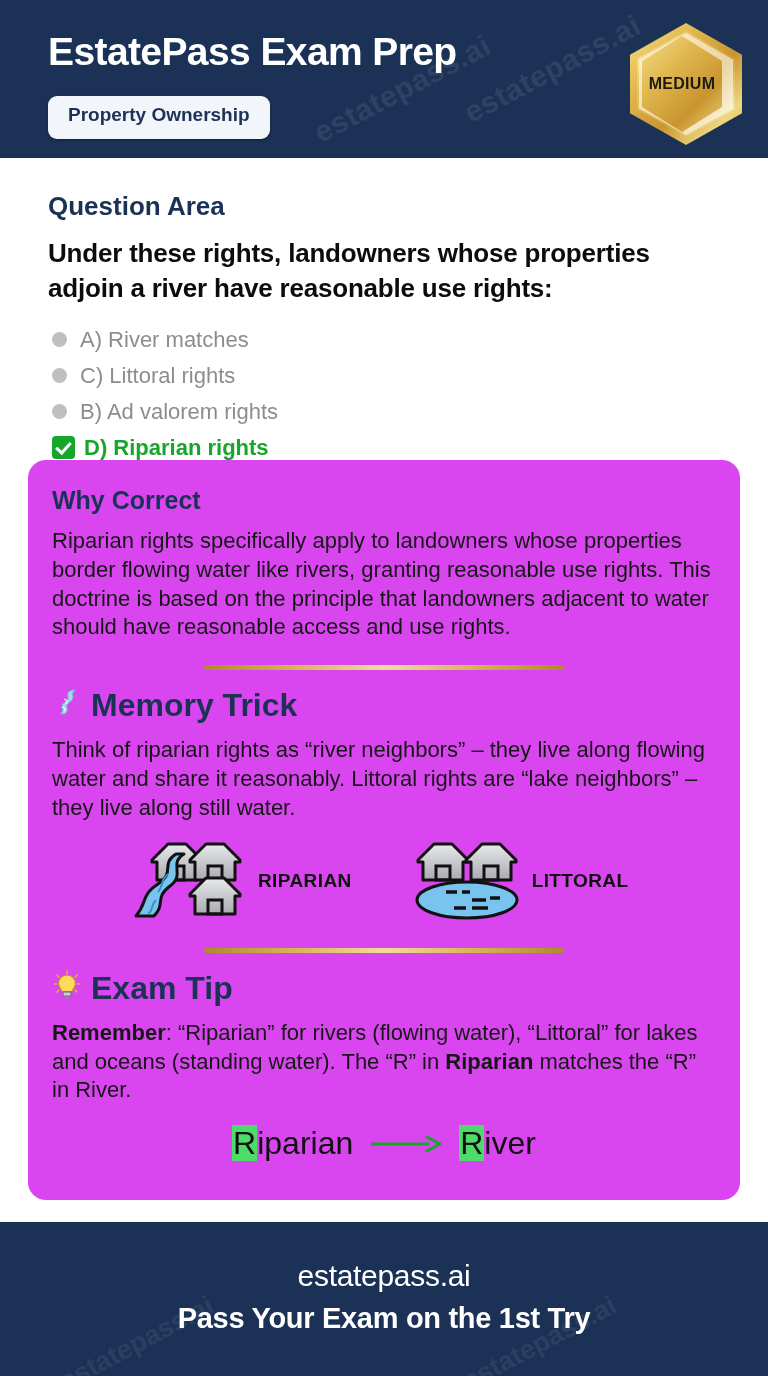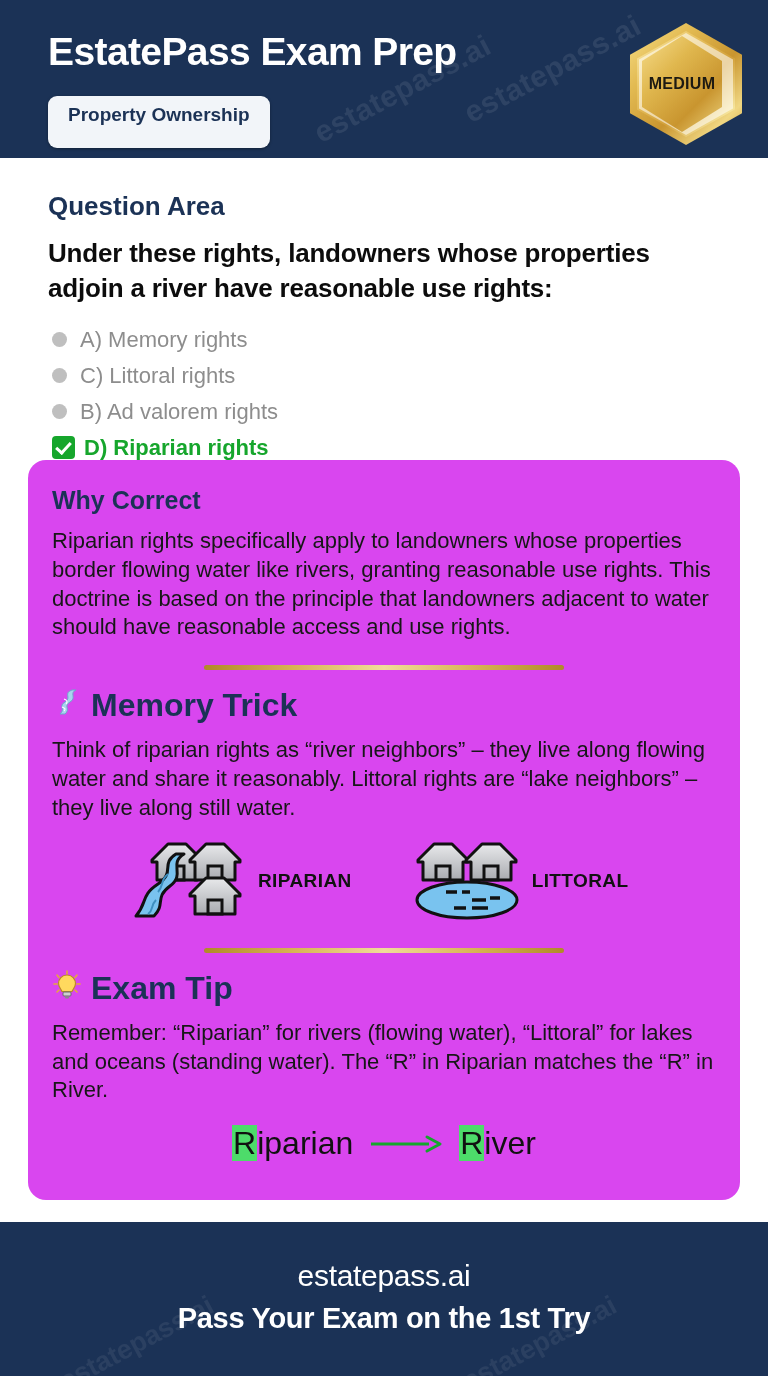--- a/index.html
+++ b/index.html
@@ -31,21 +31,21 @@
   .wm-h2 { left:455px; top:52px; }
   .header-title {
     position:absolute; left:48px; top:30px;
     color:#ffffff; font-size:39px; font-weight:700;
     letter-spacing:-0.6px;
   }
   .cat-pill {
     position:absolute; left:48px; top:96px;
     background:#f2f5f9;
     border-radius:9px;
-    padding:8px 20px 22px 20px;
+    padding:8px 20px 13px 20px;
     color:#1b3256; font-size:19px; font-weight:700;
     box-shadow:0 1px 3px rgba(0,0,0,.35);
   }
   .badge-wrap {
     position:absolute; right:26px; top:23px;
     width:112px; height:122px;
   }
   .hex {
     width:112px; height:122px;
     background:linear-gradient(135deg,#f7e08a 0%,#e3bb53 28%,#c9952f 58%,#f0d782 82%,#cfa13a 100%);
@@ -182,21 +182,21 @@
   .f-site {
     position:relative; margin-top:37px;
     color:#ffffff; font-size:30px; font-weight:400;
     letter-spacing:-0.3px;
   }
   .f-tag {
     position:relative; margin-top:9px;
     color:#ffffff; font-size:29px; font-weight:700;
     letter-spacing:-0.3px;
   }
-  .bold { font-weight:400; }
+  .bold { font-weight:700; }
 </style>
 </head>
 <body>
 
 <div class="page">
 
   <div class="header">
     <div class="wm wm-h1">estatepass.ai</div>
     <div class="wm wm-h2">estatepass.ai</div>
 
@@ -215,21 +215,21 @@
     </div>
   </div>
 
   <div class="qarea">
     <div class="sec-title">Question Area</div>
     <div class="qtext">Under these rights, landowners whose properties adjoin a river have reasonable use rights:</div>
 
     <div class="opts">
       <div class="opt">
         <span class="dot"></span>
-        <span class="opt-label">A) Memory rights</span>
+        <span class="opt-label">A) River matches</span>
       </div>
       <div class="opt">
         <span class="dot"></span>
         <span class="opt-label">C) Littoral rights</span>
       </div>
       <div class="opt">
         <span class="dot"></span>
         <span class="opt-label">B) Ad valorem rights</span>
       </div>
       <div class="opt correct">

